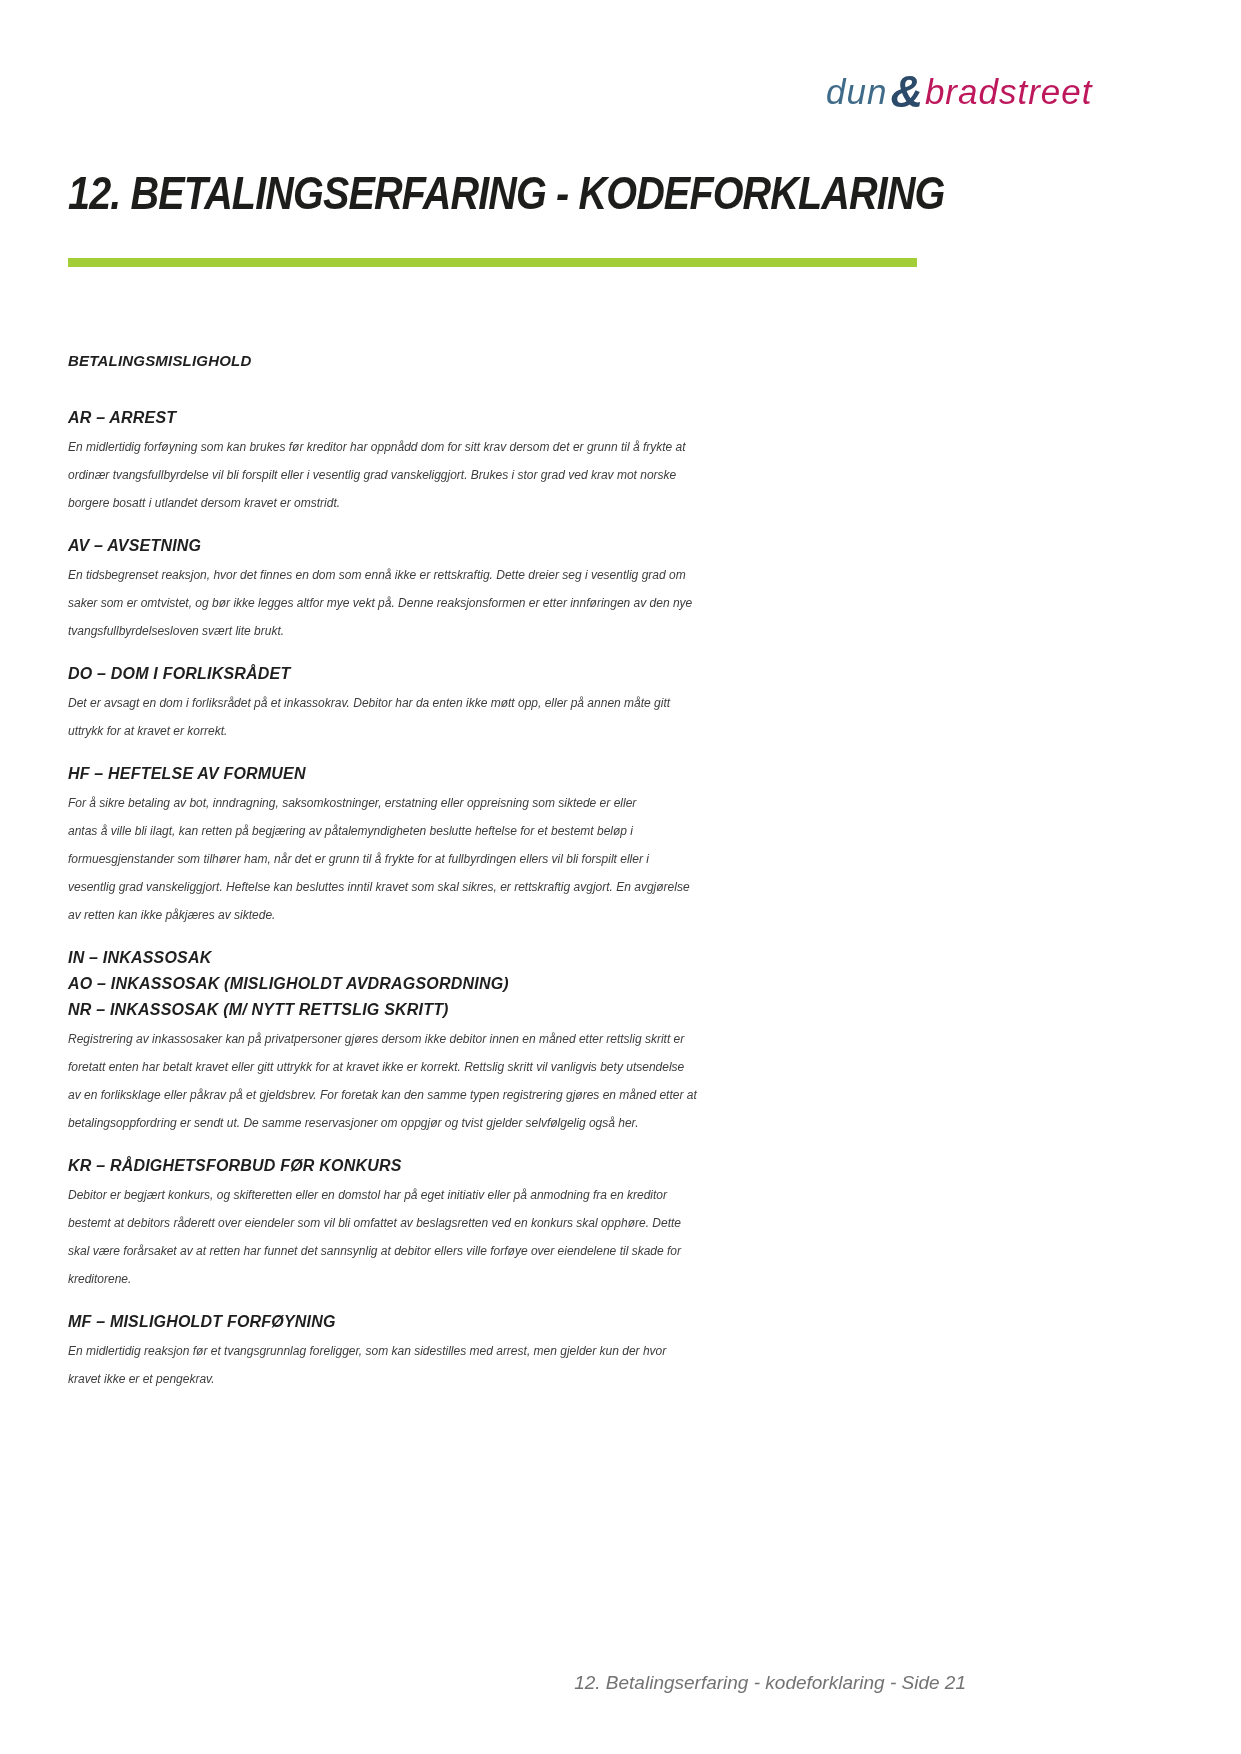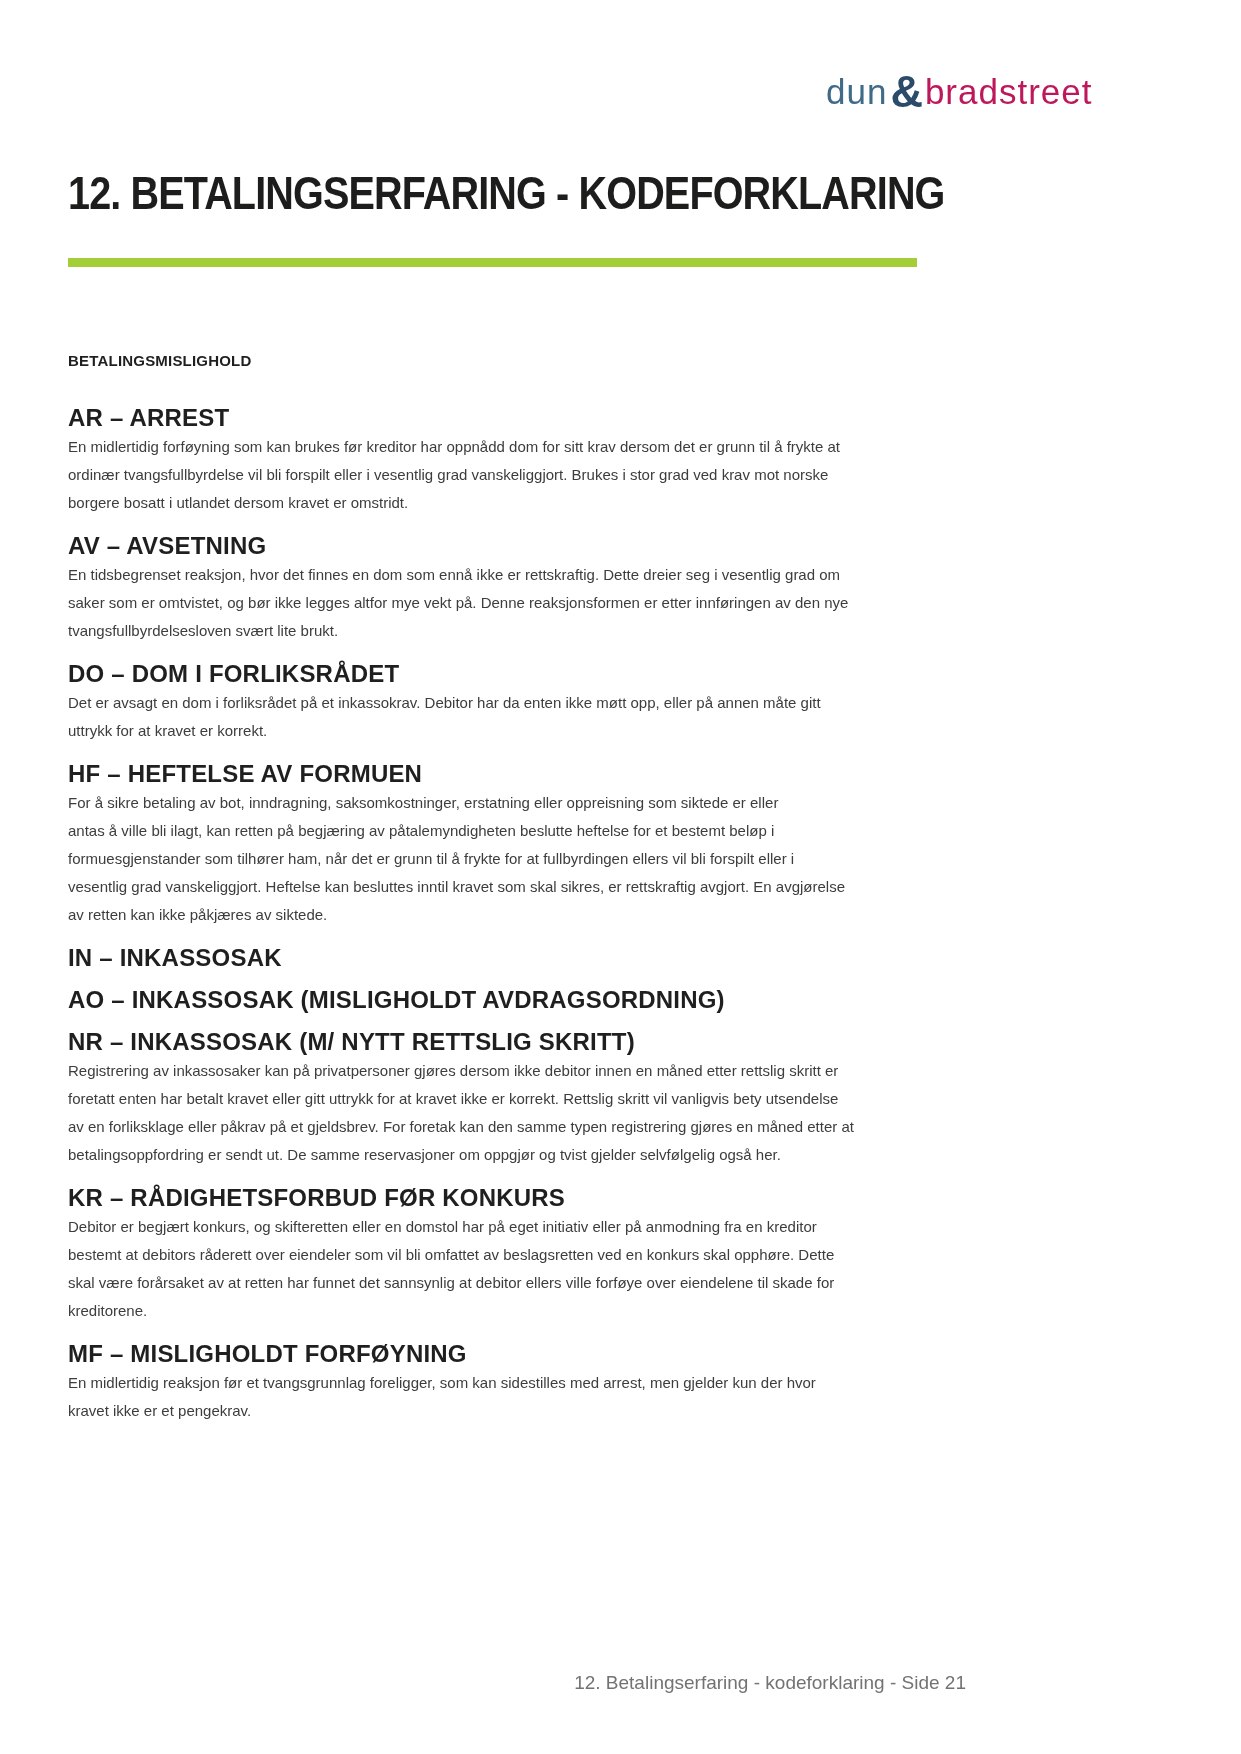--- a/index.html
+++ b/index.html
@@ -3,20 +3,21 @@
 <meta charset="utf-8">
 <style>
   html, body { margin: 0; padding: 0; background: #ffffff; }
   .page {
     position: relative;
     width: 1136px;
     height: 1754px;
     background: #ffffff;
     font-family: "Liberation Sans", sans-serif;
     overflow: hidden;
+    font-style: italic;
   }
 
   
   .logo {
     position: absolute;
     top: 66px;
     left: 826px;
     display: flex;
     align-items: baseline;
     letter-spacing: 1px;
@@ -61,30 +62,29 @@
   }
   .group-title {
     margin: 0 0 36px 0;
     font-size: 15px;
     font-weight: 700;
     color: #1f1f1f;
     letter-spacing: 0.2px;
   }
   .section { margin-bottom: 16px; }
   .code-heading {
-    font-size: 24px;
+    font-size: 16px;
     font-weight: 700;
     line-height: 26px;
     color: #1f1f1f;
     letter-spacing: 0.2px;
-    margin-top: 16px;
   }
   .section p {
     margin: 2px 0 0 0;
-    font-size: 15px;
+    font-size: 12px;
     line-height: 28px;
     color: #3d3d3d;
     white-space: pre-line;
   }
 
   
   .footer {
     position: absolute;
     top: 1672px;
     right: 170px;

